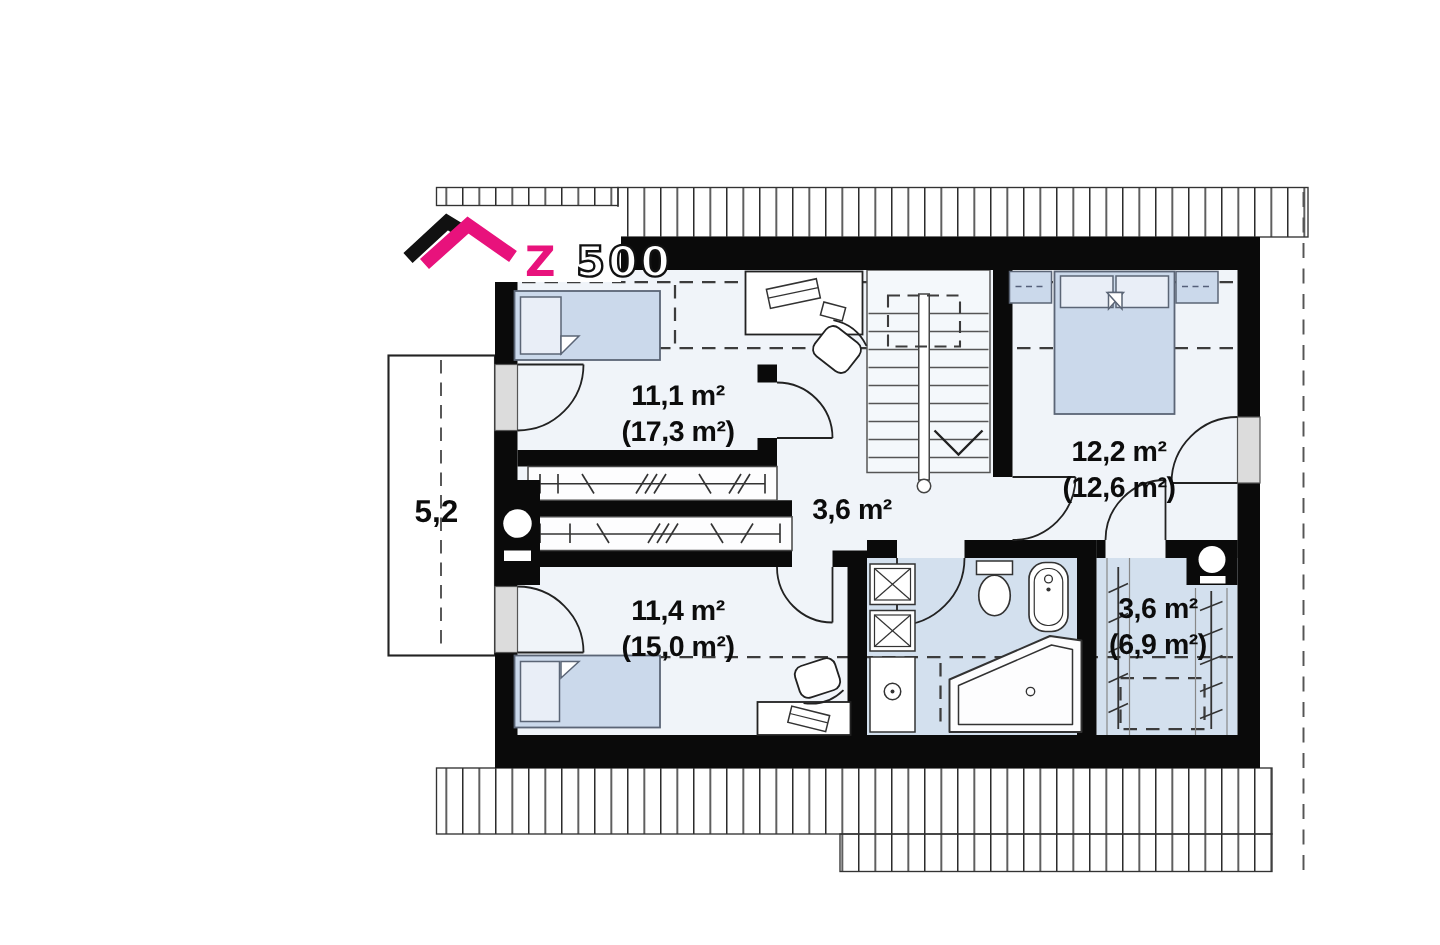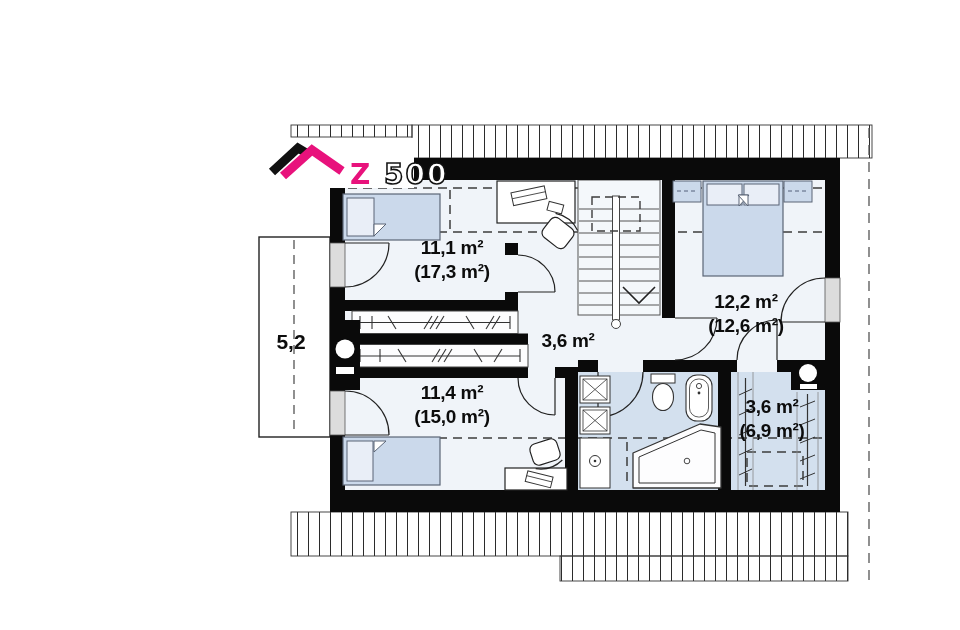--- a/index.html
+++ b/index.html
@@ -290,32 +290,32 @@
     <rect x="266" y="138" width="148" height="50" fill="#ffffff"></rect>
     <polyline points="272,172 298,148 308,154" fill="none" stroke="#111" stroke-width="9"></polyline>
     <polyline points="283,176 312,150 342,171" fill="none" stroke="#e8127c" stroke-width="9"></polyline>
     <text x="350" y="184" font-family="DejaVu Sans, sans-serif" font-size="28" font-weight="bold" letter-spacing="2">
       <tspan fill="#e8127c">Z</tspan>
       <tspan fill="#ffffff" stroke="#111" stroke-width="1.6">500</tspan>
     </text>
   </g>
 </svg>
 
-<div class="room-label" style="left:452px;top:260px">
+<div class="room-label" style="left:452px;top:277px">
   <span>11,1 m²</span>
       <span>(17,3 m²)</span>
 </div>
 <div class="room-label" style="left:568px;top:341px">
   <span>3,6 m²</span>
 </div>
 <div class="room-label" style="left:746px;top:314px">
   <span>12,2 m²</span>
       <span>(12,6 m²)</span>
 </div>
-<div class="room-label" style="left:452px;top:405px">
+<div class="room-label" style="left:452px;top:420px">
   <span>11,4 m²</span>
       <span>(15,0 m²)</span>
 </div>
 <div class="room-label" style="left:772px;top:419px">
   <span>3,6 m²</span>
       <span>(6,9 m²)</span>
 </div>
 <div class="balcony-label" style="left:291px;top:342px">
   <span>5,2</span>
 </div>

